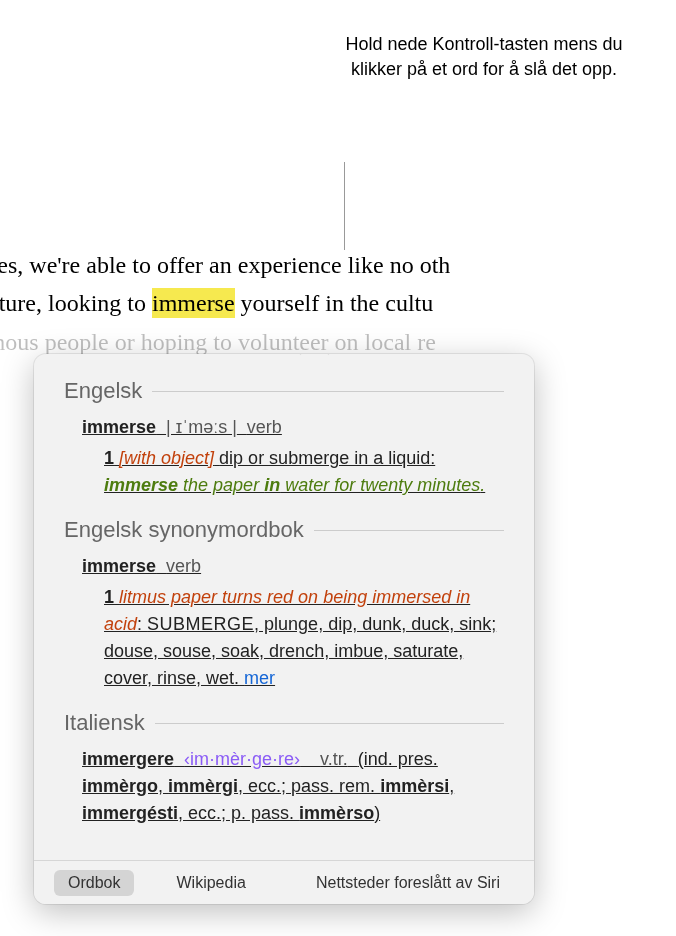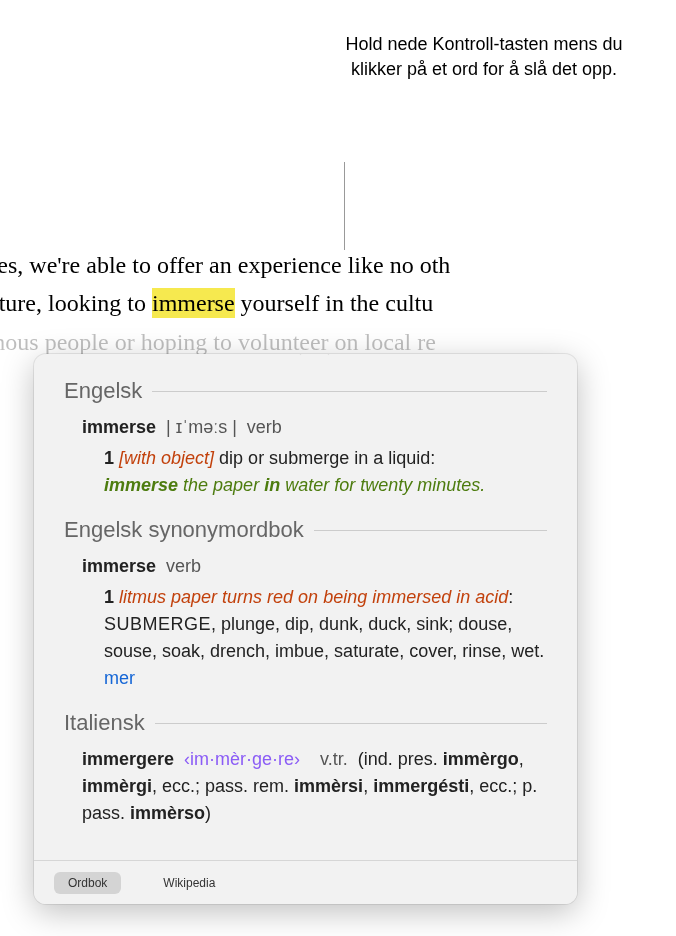--- a/index.html
+++ b/index.html
@@ -42,21 +42,21 @@
     }
     .body-text .line { white-space: nowrap; }
     .hl {
       background: #f6e94f;
       padding: 2px 0;
     }
     .popover {
       position: absolute;
       top: 354px;
       left: 34px;
-      width: 543px;
+      width: 500px;
       height: 550px;
       background: #f2f2f2;
       border-radius: 12px;
       box-shadow: 0 8px 32px rgba(0,0,0,0.25), 0 0 0 1px rgba(0,0,0,0.08);
       overflow: hidden;
     }
     .popover::before {
       content: "";
       position: absolute;
       top: -10px;
@@ -90,20 +90,21 @@
     .sec-rule {
       flex: 1;
       height: 1px;
       background: #ccc;
     }
     .entry {
       font-size: 18px;
       color: #222;
       line-height: 1.5;
       padding-left: 18px;
+      text-decoration: underline;
     }
     .entry .headword { font-weight: 600; }
     .entry .pron { color: #555; }
     .entry .pos { color: #555; }
     .defs { padding-left: 22px; margin-top: 4px; }
     .def-num { font-weight: 600; }
     .gram { font-style: italic; color: #c2410c; }
     .ex { font-style: italic; color: #4d7c0f; }
     .ex b { font-weight: 600; font-style: italic; }
     .sub { padding-left: 14px; text-indent: -14px; margin-top: 2px; }
@@ -114,21 +115,21 @@
     .it-forms b { font-weight: 600; }
     .footer {
       position: absolute;
       left: 0; right: 0; bottom: 0;
       height: 44px;
       border-top: 1px solid #d6d6d6;
       display: flex;
       align-items: center;
       padding: 0 20px;
       gap: 28px;
-      font-size: 12px;
+      font-size: 16px;
       color: #333;
       background: #f2f2f2;
     }
     .tab {
       padding: 4px 14px;
       border-radius: 6px;
       cursor: pointer;
     }
     .tab.active {
       background: #d4d4d4;
@@ -201,14 +202,15 @@
         &nbsp;&nbsp;&nbsp;<span class="pos">v.tr.</span>
         &nbsp;<span class="it-forms"><span>(ind. pres. </span><b>immèrgo</b><span>, </span><b>immèrgi</b><span>, ecc.; pass. rem. </span><b>immèrsi</b><span>, </span><b>immergésti</b><span>, ecc.; p. pass. </span><b>immèrso</b><span>)</span></span>
       </div>
     </div>
 
   </div>
 
   <div class="footer">
     <div class="tab active">Ordbok</div>
     <div class="tab">Wikipedia</div>
+    <div class="tab siri">Nettsteder foreslått av Siri</div>
   </div>
 </div>
 
 </body></html>

